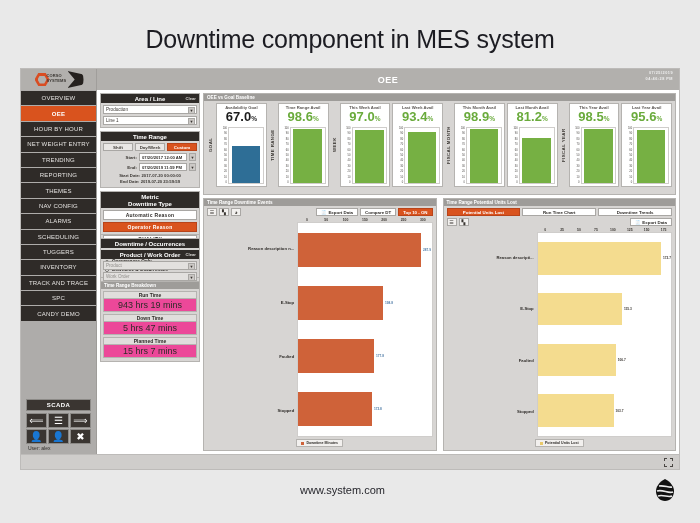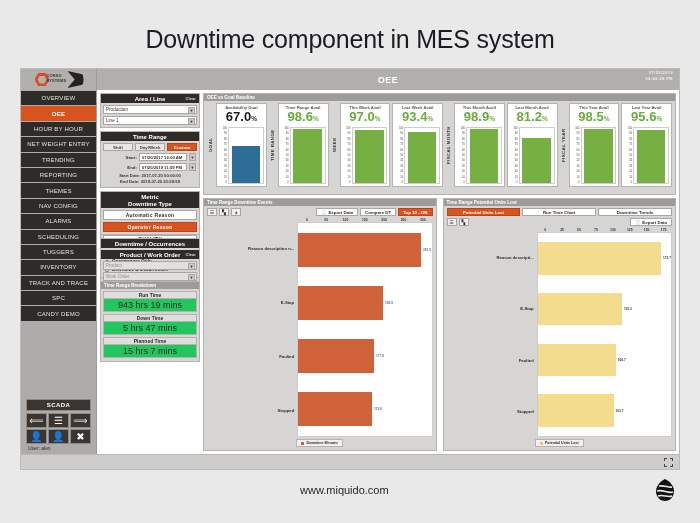--- a/index.html
+++ b/index.html
@@ -157,21 +157,21 @@
     color:#2e2b28; font-weight:bold; }
   .radio { width:4px;height:4px;border-radius:50%; border:1px solid #6f6d6a; background:#fff; flex:none; }
   .radio.on { background:#6f6d6a; box-shadow: inset 0 0 0 1px #fff; }
 
   .brk-lbl {
     height:8px; background:#e0dedc; border:1px solid #b5b3b0; margin:2px 2px 0 2px;
     font-size:5px; font-weight:bold; color:#2e2b28;
     display:flex; align-items:center; justify-content:center;
   }
   .brk-val {
-    height:13px; background:#22c55e; border:1px solid #b5b3b0; border-top:none; margin:0 2px;
+    height:13px; background:#ec4899; border:1px solid #b5b3b0; border-top:none; margin:0 2px;
     font-size:9px; color:#2e2b28;
     display:flex; align-items:center; justify-content:center;
   }
 
   
   .kpi-panel { background:#d7d5d3; border:1px solid #b5b3b0; flex:1; }
   .kpi-strip { display:flex; align-items:stretch; padding:2px 3px 3px 3px; gap:2px; height:89px; }
   .vlabel {
     writing-mode:vertical-rl; transform:rotate(180deg);
     font-size:4.4px; font-weight:bold; color:#3a3632; letter-spacing:0.4px;
@@ -735,21 +735,21 @@
         </div>
       </div>
     </div>
 
     <div class="app-footer">
       <div class="fs-icon"></div>
     </div>
   </div>
 
   <div class="slide-footer">
-    <div class="www">www.miquido.com</div>
+    <div class="www">www.system.com</div>
     <div class="mq">
       <svg width="20" height="23" viewBox="0 0 20 23">
         <path d="M10 0 C16 3 19 8 19 12 C19 18 15 22 10 22 C5 22 1 18 1 12 C1 8 4 3 10 0 Z" fill="#111"></path>
         <path d="M4 7 C9 6 14 9 17 8" stroke="#e9e9e9" stroke-width="1.6" fill="none"></path>
         <path d="M2 12 C8 10 13 15 18 13" stroke="#e9e9e9" stroke-width="1.6" fill="none"></path>
         <path d="M3 17 C8 15 13 19 17 17" stroke="#e9e9e9" stroke-width="1.6" fill="none"></path>
       </svg>
     </div>
   </div>
 </div>

